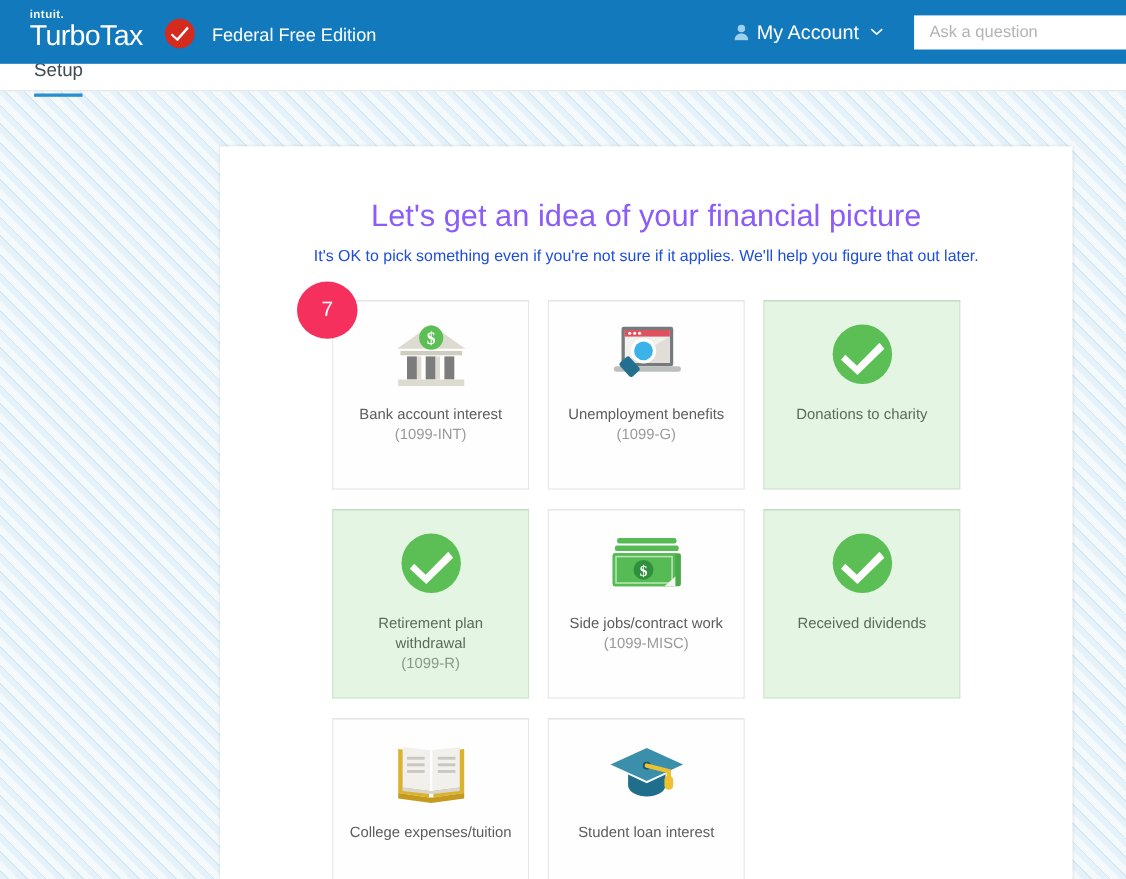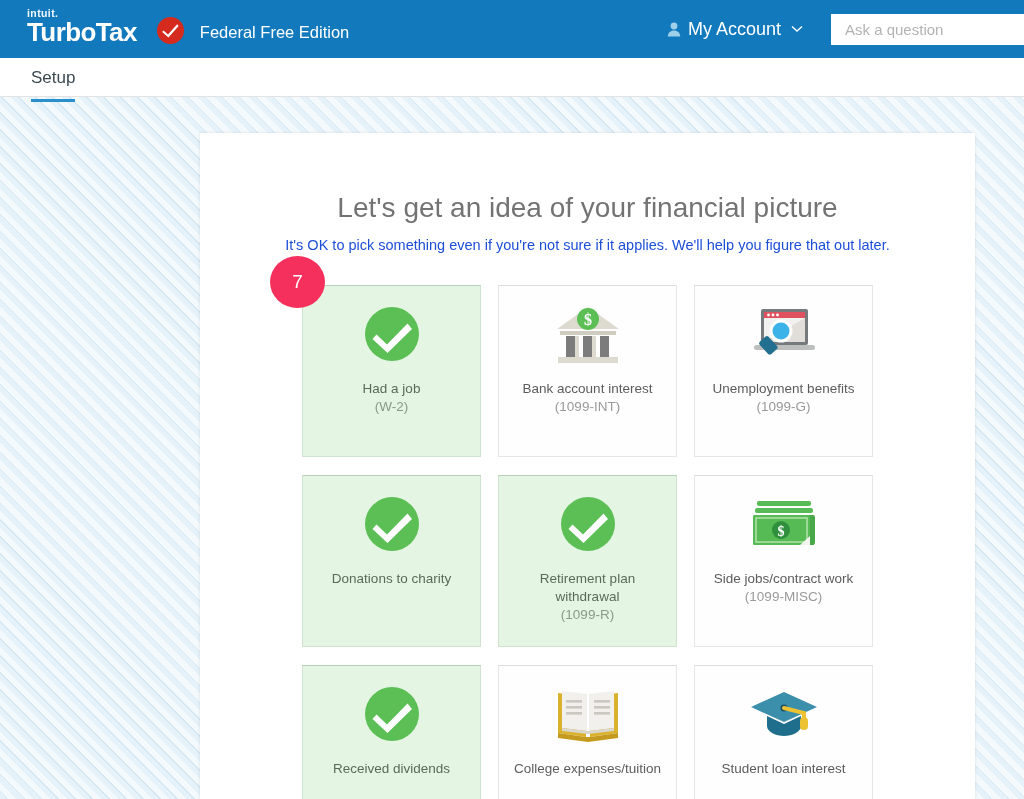--- a/index.html
+++ b/index.html
@@ -52,21 +52,21 @@
     letter-spacing: .4px;
     color: #ffffff;
     font-weight: 700;
     opacity: .95;
     margin-bottom: 0px;
     display: block;
     font-family: "Liberation Sans", sans-serif;
   }
   .turbotax-word {
     font-size: 26px;
-    font-weight: 700;
+    font-weight: 400;
     color: #ffffff;
     letter-spacing: -0.6px;
     line-height: 26px;
     display: block;
     font-family: "Liberation Sans", sans-serif;
   }
   .tt-check-badge {
     position: relative;
     width: 27px; height: 27px;
     border-radius: 50%;
@@ -113,21 +113,21 @@
     font-size: 15px;
     color: #444;
     padding: 0 14px;
     font-family: "Liberation Sans", sans-serif;
   }
   .ask-box::placeholder { color: #b3b3b3; }
 
   
   .tabstrip {
     position: absolute;
-    top: 58px; left: 0;
+    top: 44px; left: 0;
     width: 1024px;
     height: 39px;
     background: #ffffff;
     z-index: 15;
     border-bottom: 1px solid #e3e3e3;
   }
   .tab {
     position: absolute;
     left: 31px;
     top: 10px;
@@ -145,24 +145,24 @@
     top: 133px;
     width: 775px;
     min-height: 700px;
     background: #ffffff;
     box-shadow: 0 0 3px rgba(0,0,0,0.10);
     z-index: 5;
   }
 
   .panel-title {
     text-align: center;
-    margin-top: 59px;
+    margin-top: 47px;
     font-size: 28px;
     font-weight: 400;
-    color: #737373;
+    color: #8b5cf6;
     letter-spacing: 0px;
   }
   .panel-sub {
     text-align: center;
     margin-top: 13px;
     font-size: 14.5px;
     color: #1d4ed8;
     font-weight: 400;
   }
 
@@ -278,30 +278,20 @@
 <div class="tabstrip">
   <div class="tab active">Setup</div>
 </div>
 
 <div class="panel">
   <h1 class="panel-title">Let's get an idea of your financial picture</h1>
   <p class="panel-sub">It's OK to pick something even if you're not sure if it applies. We'll help you figure that out later.</p>
 
   <div class="grid">
 
-    <div class="card selected">
-      <div class="card-icon">
-        <svg width="56" height="56" viewBox="0 0 56 56">
-          <circle cx="28" cy="28" r="27" fill="#5cbf56"></circle>
-          <path d="M12.5 28.5 L23 38.5 L43.5 17.5 L48 23 L23.5 47 L8.5 33 Z" fill="#ffffff"></path>
-        </svg>
-      </div>
-      <div class="card-label">Had a job</div>
-      <div class="card-form">(W-2)</div>
-    </div>
 
     <div class="card">
       <div class="card-icon">
         <svg width="68" height="62" viewBox="0 0 68 62">
           <path d="M34 4 L65 26 L3 26 Z" fill="#dddacf"></path>
           <rect x="6" y="28" width="56" height="4" fill="#cfccc0"></rect>
           <rect x="12" y="33" width="9" height="21" fill="#7c7c7c"></rect>
           <rect x="29" y="33" width="9" height="21" fill="#7c7c7c"></rect>
           <rect x="46" y="33" width="9" height="21" fill="#7c7c7c"></rect>
           <rect x="21" y="33" width="4" height="21" fill="#dddacf"></rect>

